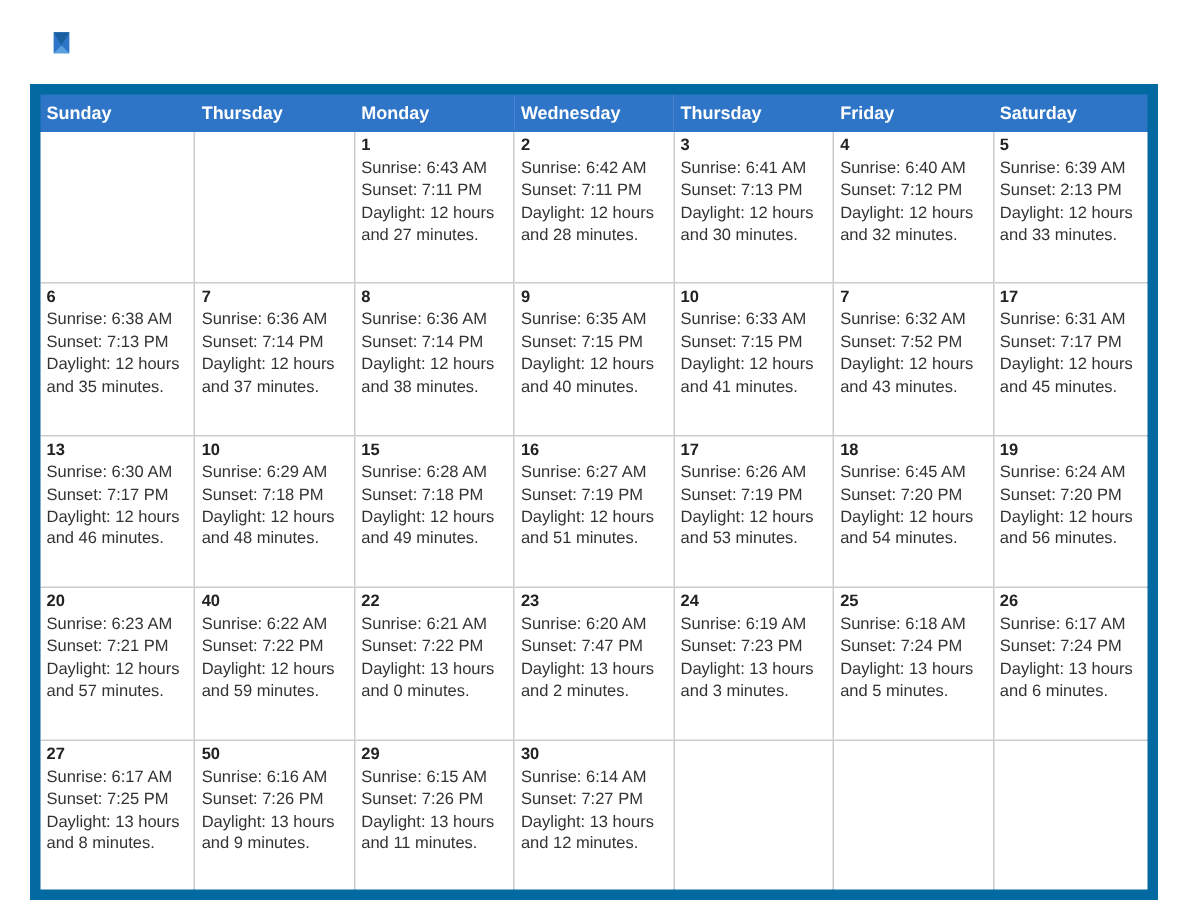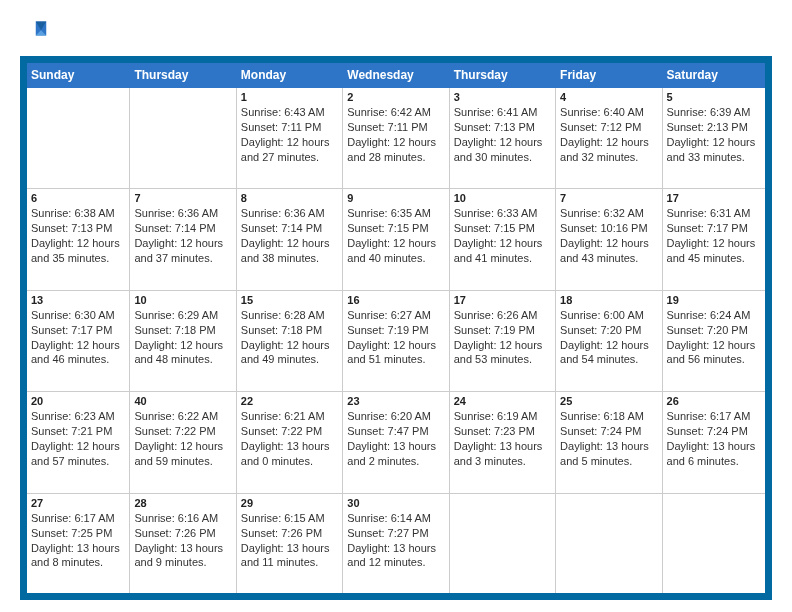--- a/index.html
+++ b/index.html
@@ -196,21 +196,21 @@
           </td>
           <td>
             <span class="day-num">10</span>
             <div class="cell-text">Sunrise: 6:33 AM
 Sunset: 7:15 PM
 Daylight: 12 hours and 41 minutes.</div>
           </td>
           <td>
             <span class="day-num">7</span>
             <div class="cell-text">Sunrise: 6:32 AM
-Sunset: 10:16 PM
+Sunset: 7:52 PM
 Daylight: 12 hours and 43 minutes.</div>
           </td>
           <td>
             <span class="day-num">17</span>
             <div class="cell-text">Sunrise: 6:31 AM
 Sunset: 7:17 PM
 Daylight: 12 hours and 45 minutes.</div>
           </td>
         </tr>
         <tr>
@@ -239,21 +239,21 @@
 Daylight: 12 hours and 51 minutes.</div>
           </td>
           <td>
             <span class="day-num">17</span>
             <div class="cell-text">Sunrise: 6:26 AM
 Sunset: 7:19 PM
 Daylight: 12 hours and 53 minutes.</div>
           </td>
           <td>
             <span class="day-num">18</span>
-            <div class="cell-text">Sunrise: 6:00 AM
+            <div class="cell-text">Sunrise: 6:45 AM
 Sunset: 7:20 PM
 Daylight: 12 hours and 54 minutes.</div>
           </td>
           <td>
             <span class="day-num">19</span>
             <div class="cell-text">Sunrise: 6:24 AM
 Sunset: 7:20 PM
 Daylight: 12 hours and 56 minutes.</div>
           </td>
         </tr>
@@ -302,21 +302,21 @@
           </td>
         </tr>
         <tr>
           <td>
             <span class="day-num">27</span>
             <div class="cell-text">Sunrise: 6:17 AM
 Sunset: 7:25 PM
 Daylight: 13 hours and 8 minutes.</div>
           </td>
           <td>
-            <span class="day-num">28</span>
+            <span class="day-num">50</span>
             <div class="cell-text">Sunrise: 6:16 AM
 Sunset: 7:26 PM
 Daylight: 13 hours and 9 minutes.</div>
           </td>
           <td>
             <span class="day-num">29</span>
             <div class="cell-text">Sunrise: 6:15 AM
 Sunset: 7:26 PM
 Daylight: 13 hours and 11 minutes.</div>
           </td>

